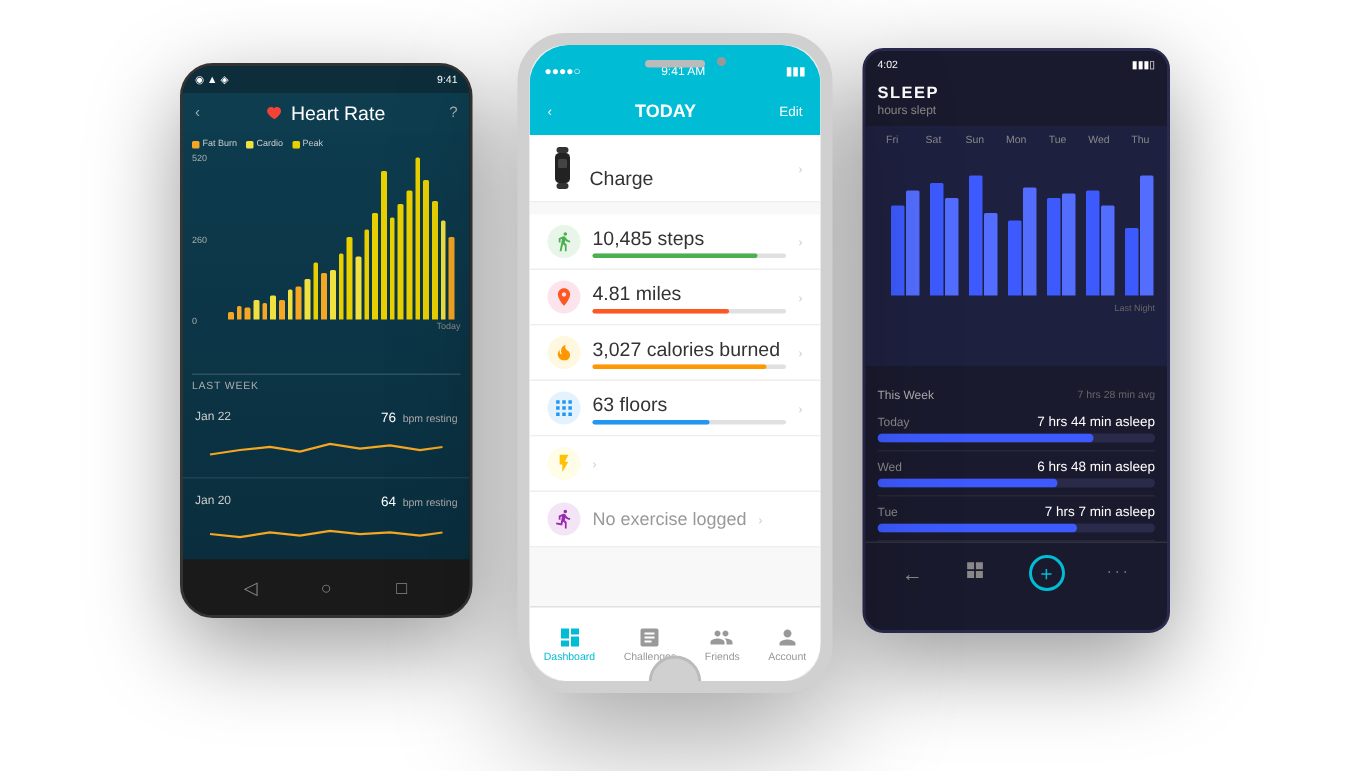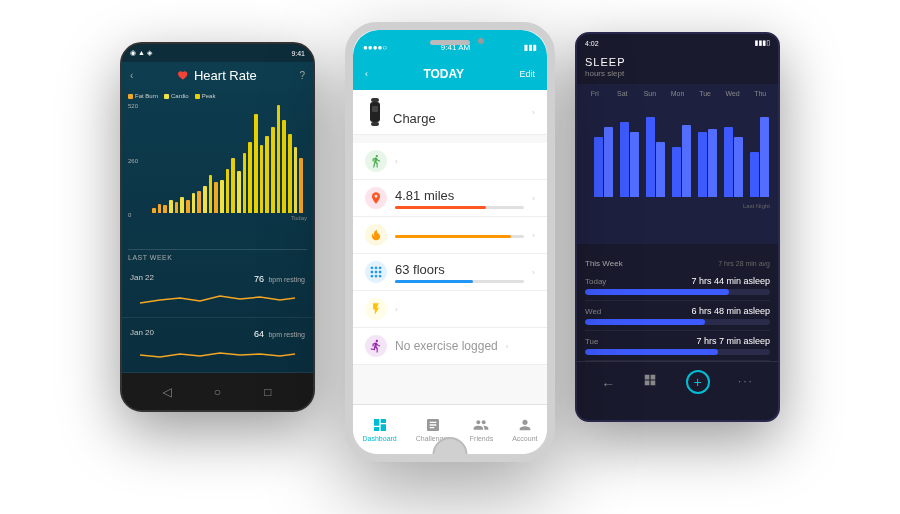--- a/index.html
+++ b/index.html
@@ -418,21 +418,21 @@
     }
 
     .wp-header {
       background: #1a1a2e;
       padding: 4px 8px 6px;
     }
 
     .wp-title {
       color: white;
       font-size: 11px;
-      font-weight: 400;
+      font-weight: 700;
       text-transform: uppercase;
       letter-spacing: 1px;
     }
 
     .wp-chart-section {
       background: #1e2040;
       padding: 6px 8px;
       height: 160px;
     }
 
@@ -697,20 +697,26 @@
           </div>
           <span class="chevron-right">›</span>
         </div>
 
         <div class="iphone-metric-row">
           <div class="metric-icon-circle" style="background:#e8f5e9;">
             <svg width="14" height="14" viewBox="0 0 24 24" fill="#4caf50">
               <path d="M13.5 5.5c1.1 0 2-.9 2-2s-.9-2-2-2-2 .9-2 2 .9 2 2 2zM9.8 8.9L7 23h2.1l1.8-8 2.1 2v6h2v-7.5l-2.1-2 .6-3C14.8 12 16.8 13 19 13v-2c-1.9 0-3.5-1-4.3-2.4l-1-1.6c-.4-.6-1-1-1.7-1-.3 0-.5.1-.8.1L6 8.3V13h2V9.6l1.8-.7"></path>
             </svg>
           </div>
+          <div class="metric-info">
+            <div class="metric-value">10,485 steps</div>
+            <div class="metric-progress">
+              <div class="metric-progress-fill" style="width:85%;background:#4caf50;"></div>
+            </div>
+          </div>
           <span class="chevron-right">›</span>
         </div>
 
         <div class="iphone-metric-row">
           <div class="metric-icon-circle" style="background:#fce4ec;">
             <svg width="14" height="14" viewBox="0 0 24 24" fill="#ff5722">
               <path d="M12 2C8.13 2 5 5.13 5 9c0 5.25 7 13 7 13s7-7.75 7-13c0-3.87-3.13-7-7-7zm0 9.5c-1.38 0-2.5-1.12-2.5-2.5s1.12-2.5 2.5-2.5 2.5 1.12 2.5 2.5-1.12 2.5-2.5 2.5z"></path>
             </svg>
           </div>
           <div class="metric-info">
@@ -722,20 +728,21 @@
           <span class="chevron-right">›</span>
         </div>
 
         <div class="iphone-metric-row">
           <div class="metric-icon-circle" style="background:#fff8e1;">
             <svg width="14" height="14" viewBox="0 0 24 24" fill="#ff9800">
               <path d="M17.66 11.2C17.43 10.9 17.15 10.64 16.89 10.38C16.22 9.78 15.46 9.35 14.82 8.72C13.33 7.26 13 4.85 13.95 3C13 3.23 12.17 3.75 11.46 4.32C8.87 6.4 7.85 10.07 9.07 13.22C9.11 13.32 9.15 13.42 9.15 13.55C9.15 13.77 9 13.97 8.8 14.05C8.57 14.15 8.33 14.09 8.14 13.93C8.08 13.88 8.04 13.83 8 13.76C6.87 12.33 6.69 10.28 7.45 8.64C5.78 10 4.87 12.3 5 14.47C5.06 14.97 5.12 15.47 5.29 15.97C5.43 16.57 5.7 17.17 6 17.7C7.08 19.43 8.95 20.67 10.96 20.92C13.1 21.19 15.39 20.8 17.03 19.32C18.86 17.66 19.5 15 18.56 12.72L18.43 12.46C18.22 12 17.66 11.2 17.66 11.2Z"></path>
             </svg>
           </div>
           <div class="metric-info">
+            <div class="metric-value">3,027 calories burned</div>
             <div class="metric-progress">
               <div class="metric-progress-fill" style="width:90%;background:#ff9800;"></div>
             </div>
           </div>
           <span class="chevron-right">›</span>
         </div>
 
         <div class="iphone-metric-row">
           <div class="metric-icon-circle" style="background:#e3f2fd;">
             <svg width="14" height="14" viewBox="0 0 24 24" fill="#2196f3">

